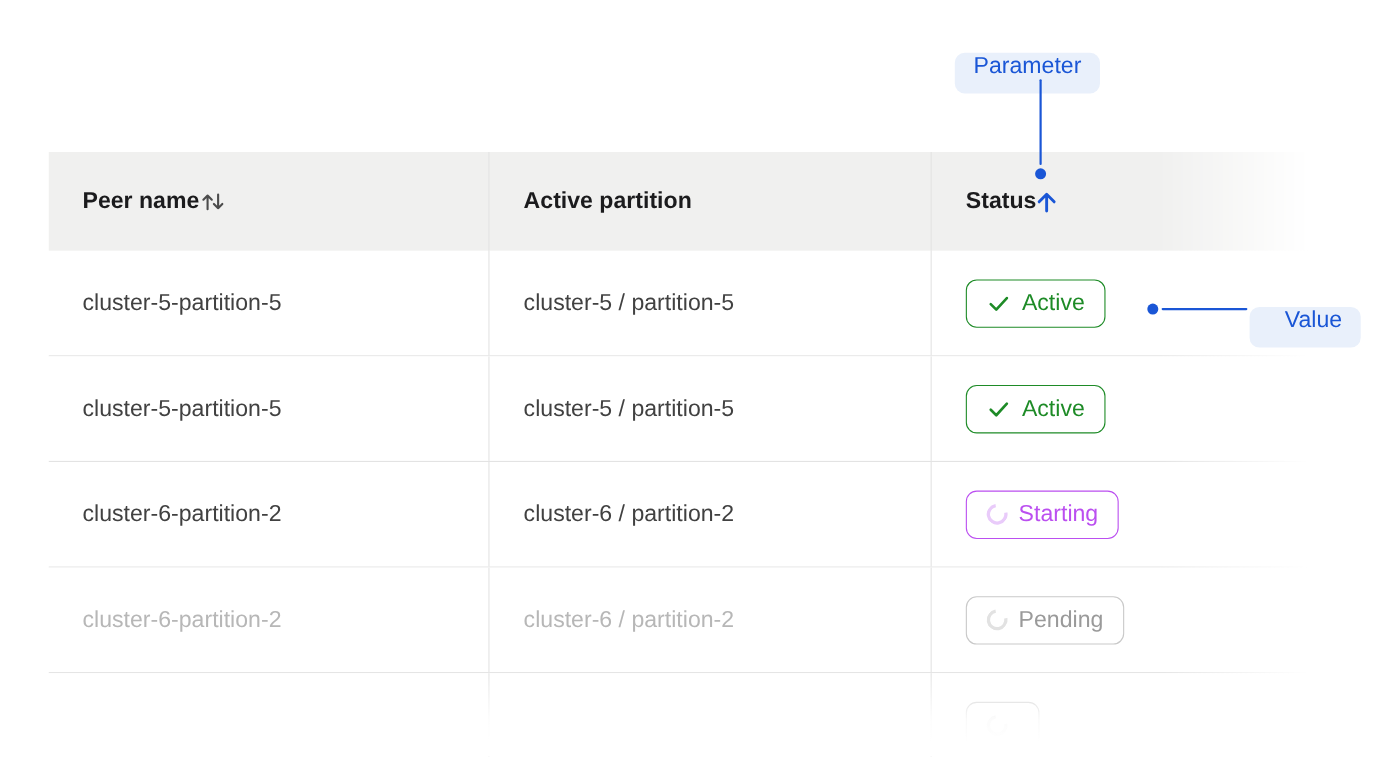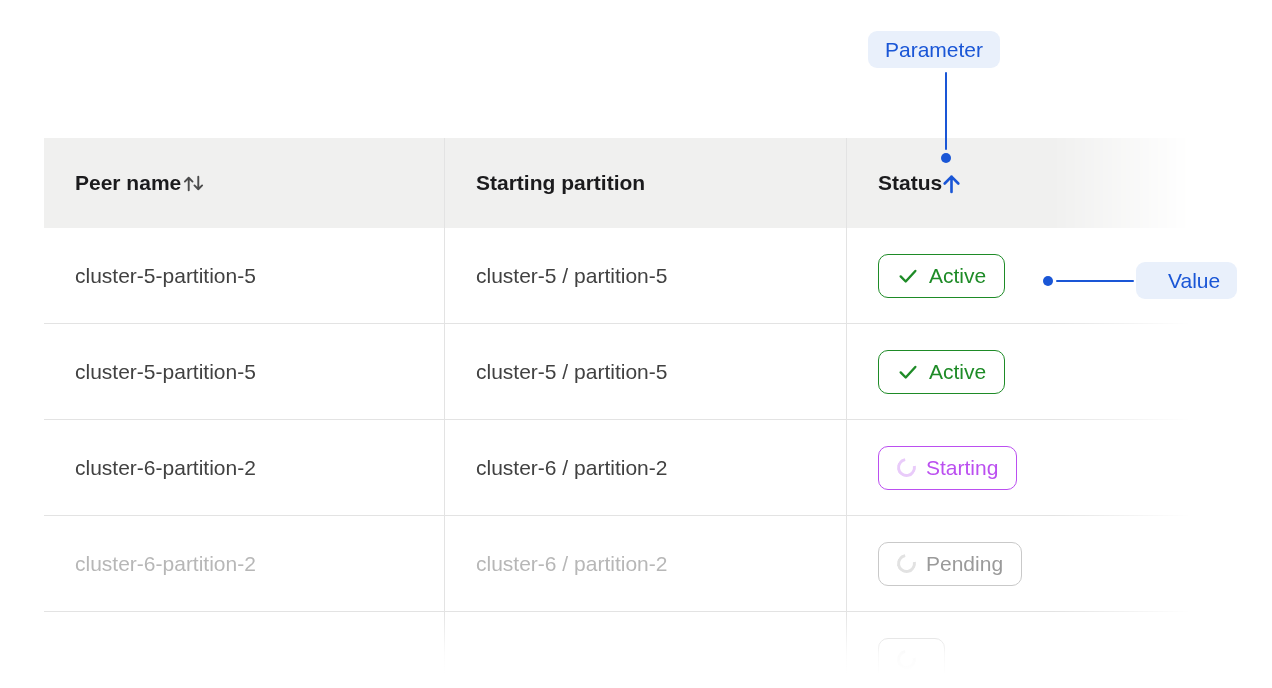--- a/index.html
+++ b/index.html
@@ -66,23 +66,23 @@
   .sort-both svg,.sort-asc svg{display:block;}
 
   
   .bottom-fade{
     position:absolute;left:0;top:612px;width:100%;height:76px;z-index:2;pointer-events:none;
     background:linear-gradient(to bottom,rgba(255,255,255,0) 0%,rgba(255,255,255,0.88) 55%,#fff 82%);
   }
 
   
   .callout{
-    position:absolute;display:inline-flex;align-items:center;height:37px;padding:0 17px;
+    position:absolute;display:inline-flex;height:37px;padding:0 17px;
     border-radius:9px;background:var(--accent-bg);color:var(--accent);
-    font-size:21px;font-weight:500;z-index:3;white-space:nowrap;
+    font-size:21px;font-weight:500;z-index:3;white-space:nowrap;margin-top:17px;
   }
   .callout.parameter{left:868px;top:31px;}
   .callout.value{left:1136px;top:262px;padding-left:32px;}
   .line{position:absolute;background:var(--accent);z-index:3;border-radius:1px;}
   .line.v{left:945px;top:72px;width:2px;height:78px;}
   .line.h{left:1056px;top:280px;width:78px;height:2px;}
   .dot{position:absolute;width:10px;height:10px;border-radius:50%;background:var(--accent);z-index:3;}
   .dot.param{left:941px;top:153px;}
   .dot.val{left:1043px;top:276px;}
 </style>
@@ -96,21 +96,21 @@
       <div class="th">
         <span>Peer name</span>
         <span class="sort-both">
           <svg width="25" height="23" viewBox="0 0 26 24" fill="none">
             <path d="M8 19 V6 M4 10 L8 6 L12 10" stroke="currentColor" stroke-width="2" stroke-linecap="round" stroke-linejoin="round"></path>
             <path d="M18 5 V18 M14 14 L18 18 L22 14" stroke="currentColor" stroke-width="2" stroke-linecap="round" stroke-linejoin="round"></path>
           </svg>
         </span>
       </div>
       <div class="th">
-        <span>Starting partition</span>
+        <span>Active partition</span>
       </div>
       <div class="th">
         <span>Status</span>
         <span class="sort-asc">
           <svg width="19" height="21" viewBox="0 0 18 20" fill="none">
             <path d="M9 18 V3.5 M2.5 10 L9 3.5 L15.5 10" stroke="currentColor" stroke-width="2.5" stroke-linecap="round" stroke-linejoin="round"></path>
           </svg>
         </span>
       </div>
     </div>

